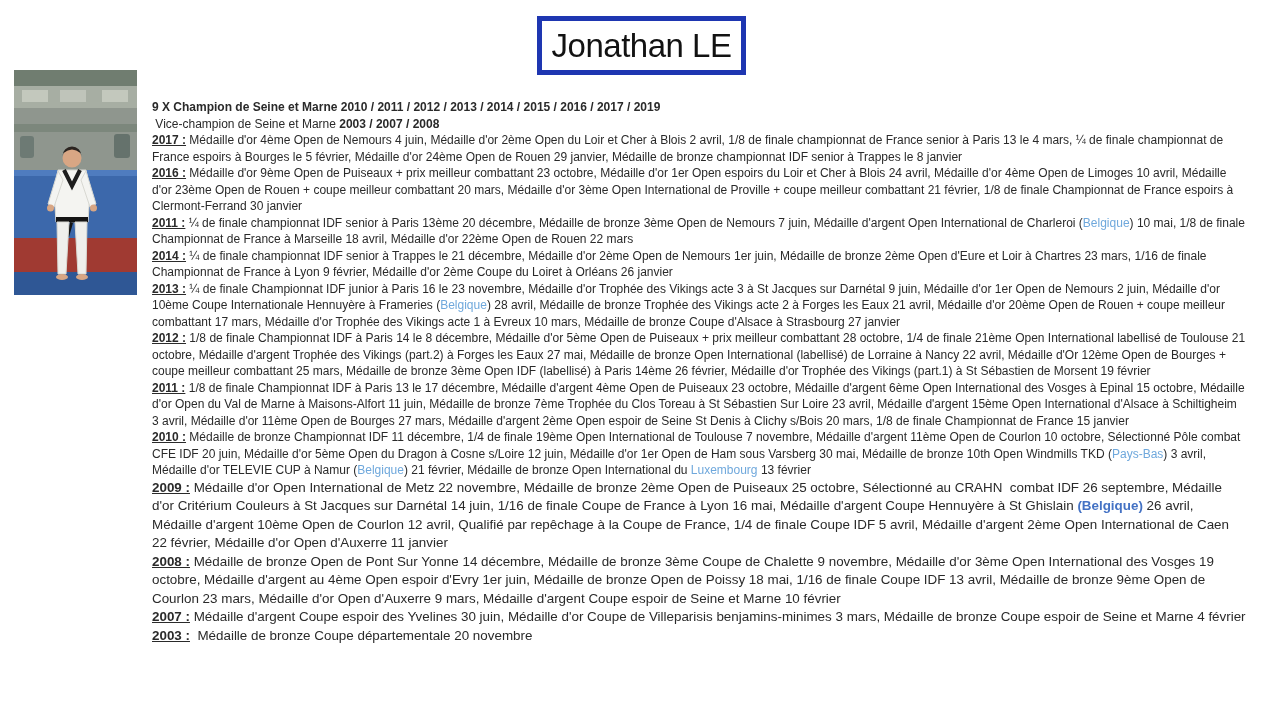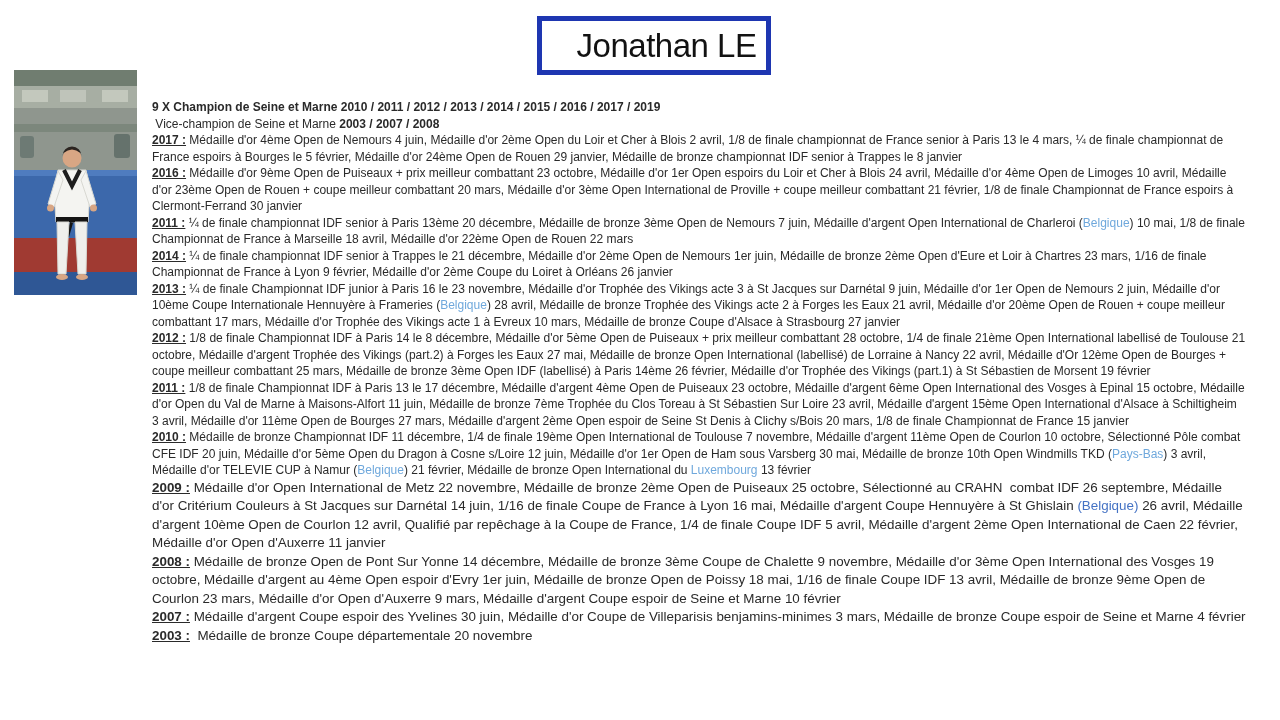--- a/index.html
+++ b/index.html
@@ -6,35 +6,35 @@
   body{
     width:1280px;height:720px;overflow:hidden;background:#ffffff;
     font-family:"Liberation Sans",sans-serif;color:#2a2a2a;position:relative;
   }
   .slide{position:relative;width:1280px;height:720px;background:#fff;}
 
   .title-box{
     position:absolute;left:537px;top:16px;width:199px;height:49px;
     border:5px solid var(--title-border,#1e36b1);background:#fff;
     display:flex;align-items:center;justify-content:center;
-    font-size:33px;color:#121212;letter-spacing:-0.5px;white-space:nowrap;padding-left:25px;
+    font-size:33px;color:#121212;letter-spacing:-0.5px;white-space:nowrap;
   }
 
   .photo{position:absolute;left:14px;top:70px;width:123px;height:225px;display:block;}
 
   .content{
     position:absolute;left:152px;top:99px;width:1094px;
     font-size:12px;line-height:16.5px;
   }
   .content p{margin:0;white-space:pre-wrap;}
   .entry .year{font-weight:bold;text-decoration:underline;}
   .entry.lg{font-size:13.4px;line-height:18.5px;}
   .b{font-weight:bold;}
   .link{color:var(--link-light,#6fa8dc);cursor:pointer;margin-top:20px;}
-  .link-bold{color:var(--link-bold,#4472c4);font-weight:normal;cursor:pointer;}
+  .link-bold{color:var(--link-bold,#4472c4);font-weight:bold;cursor:pointer;}
 </style>
 </head>
 <body style="--title-border: #1e36b1; --link-light: #6fa8dc; --link-bold: #4472c4;">
 
 <div class="slide">
 
   <div class="title-box">
     <span>Jonathan LE</span>
   </div>
 

